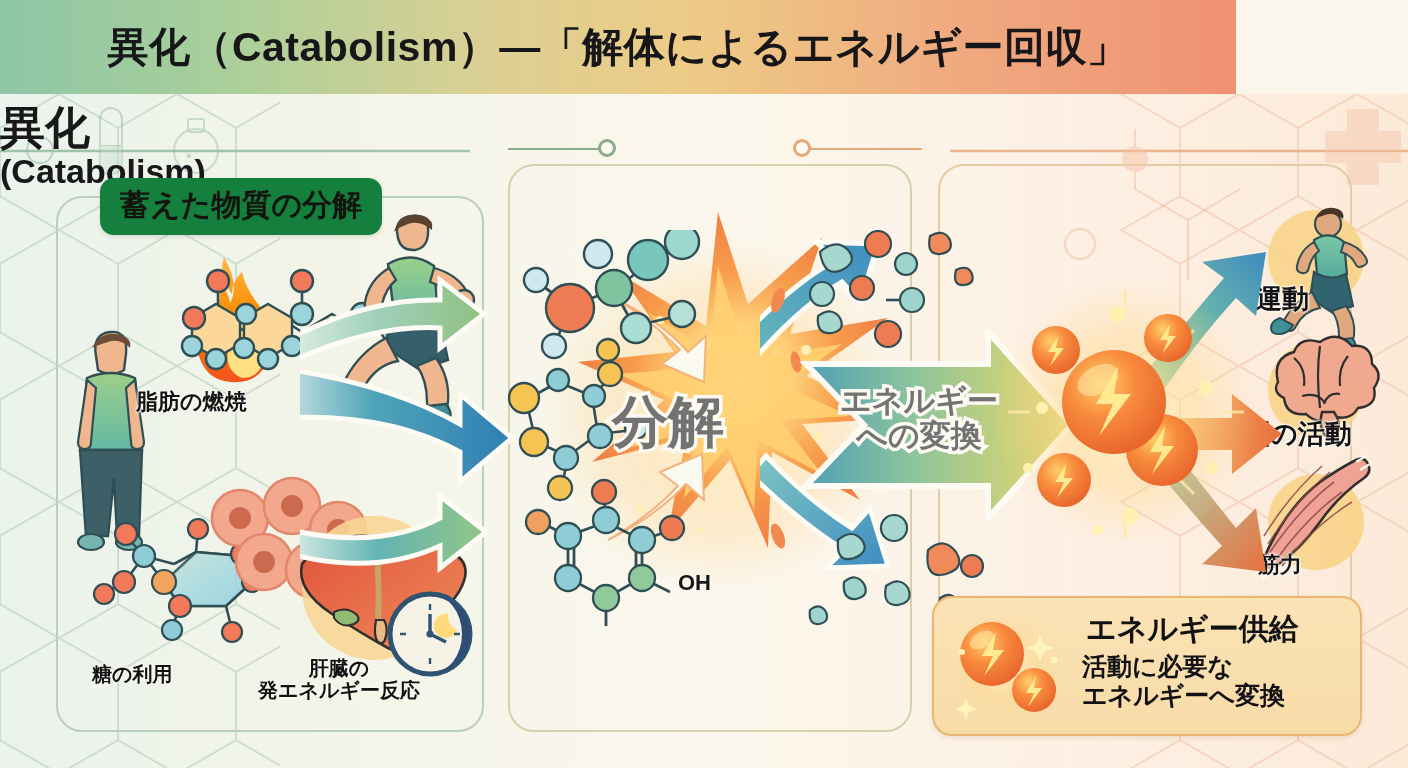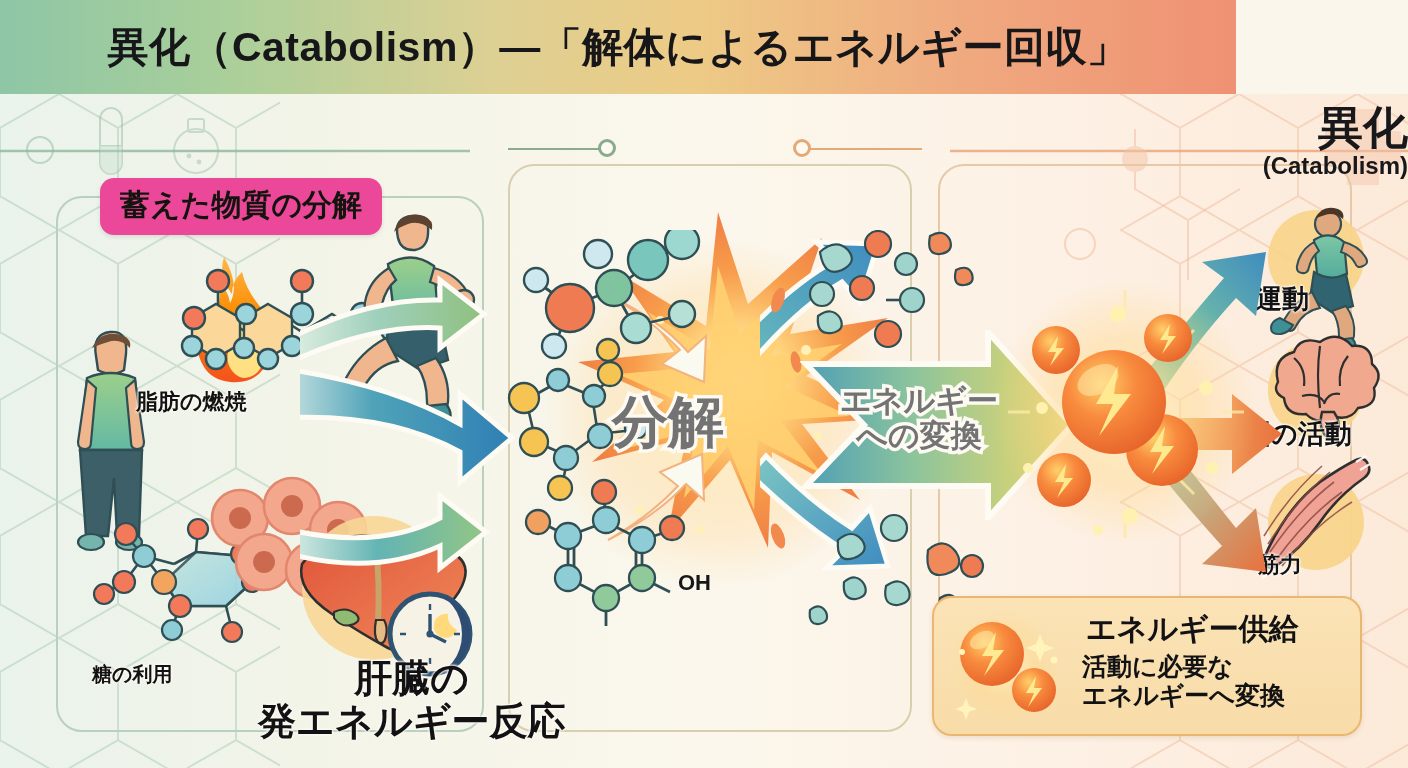--- a/index.html
+++ b/index.html
@@ -33,52 +33,52 @@
   .panel {
     position:absolute; border-radius:26px; border:2px solid;
   }
   #panel-left   { left:56px;  top:196px; width:428px; height:536px; border-color:#b9cfc0; }
   #panel-center { left:508px; top:164px; width:404px; height:568px; border-color:#d9cfae; }
   #panel-right  { left:938px; top:164px; width:414px; height:568px; border-color:#e7c9a8; }
 
   
   #center-heading {
     position:absolute; left:0; top:104px; width:1408px;
-    display:flex; flex-direction:column; align-items:flex-end; z-index:30;
+    display:flex; flex-direction:column; align-items:flex-start; z-index:30;
   }
   #center-heading .main { font-size:45px; font-weight:bold; color:#18181a; line-height:1.06; }
-  #center-heading .sub  { font-size:24px; font-weight:bold; color:#18181a; line-height:1.1; margin-top:1px;}
+  #center-heading .sub  { font-size:34px; font-weight:bold; color:#18181a; line-height:1.1; margin-top:1px;}
   .deco-line { position:absolute; top:148px; height:2px; z-index:31; }
   #deco-left  { left:508px; width:96px; background:#8aab8c; }
   #deco-right { left:804px; width:118px; background:#e5a977; }
   .deco-dot { position:absolute; top:139px; width:18px; height:18px; border-radius:50%; background:#fdfaf2; z-index:32;}
   #dot-left  { left:598px; border:3px solid #8aab8c; }
   #dot-right { left:793px; border:3px solid #e5a977; }
 
   
   #badge-left {
     position:absolute; left:100px; top:178px; z-index:33;
-    background:#ec4899; border-radius:14px; padding:7px 20px 9px 20px;
+    background:#15803d; border-radius:14px; padding:7px 20px 9px 20px;
     font-size:30px; font-weight:bold; color:#14140f; white-space:nowrap;
     box-shadow:0 2px 4px rgba(0,0,0,.10);
   }
 
   
   .ill { position:absolute; }
   .cap {
     position:absolute; font-weight:bold; color:#121214;
     text-align:center; white-space:nowrap; line-height:1.12;
     text-shadow:0 0 3px #fdfaf2,0 0 3px #fdfaf2,0 0 3px #fdfaf2;
     z-index:25;
   }
 
   
   #cap-fat   { left:136px; top:390px; font-size:22px; }
   #cap-sugar { left:92px; top:663px; font-size:20px;text-align:center; }
-  #cap-liver { left:258px; top:657px; font-size:38px; }
+  #cap-liver { left:258px; top:657px; font-size:20px; }
   #cap-exercise { left:1255px; top:284px; font-size:27px; }
   #cap-brain    { left:1243px; top:419px; font-size:27px; }
   #cap-muscle   { left:1258px; top:553px; font-size:22px; }
 
   
   .outlined {
     position:absolute; font-weight:bold; color:#737373; z-index:28;
     -webkit-text-stroke:7px #fdfaf3; paint-order:stroke fill;
     text-align:center; line-height:1.14; white-space:nowrap;
   }

